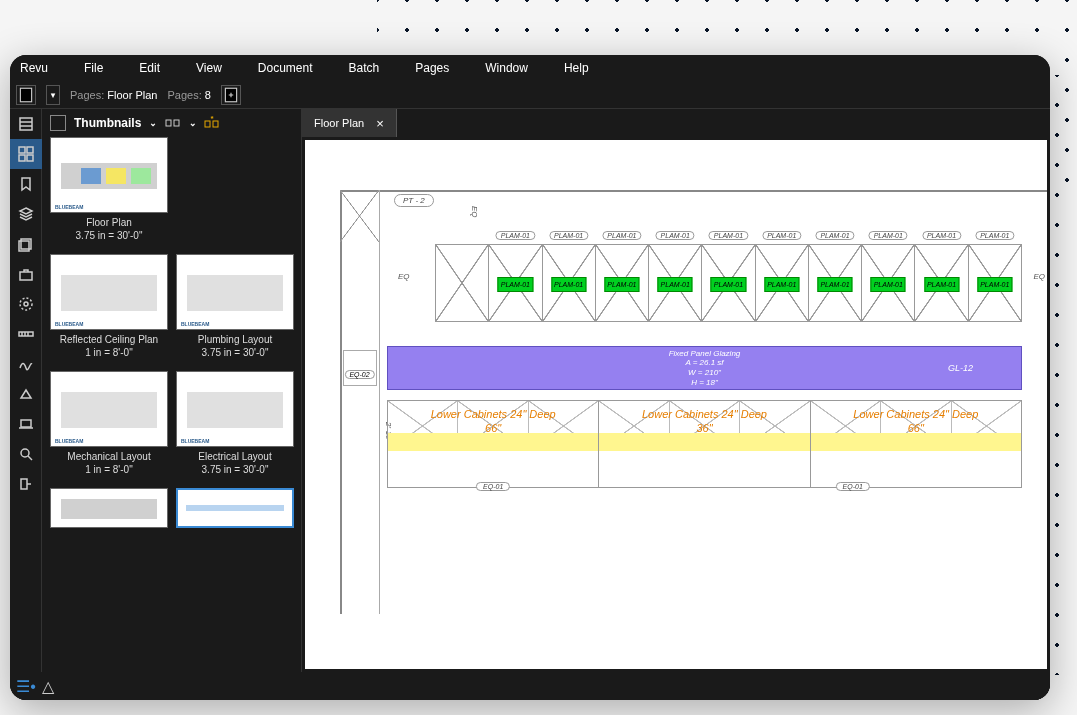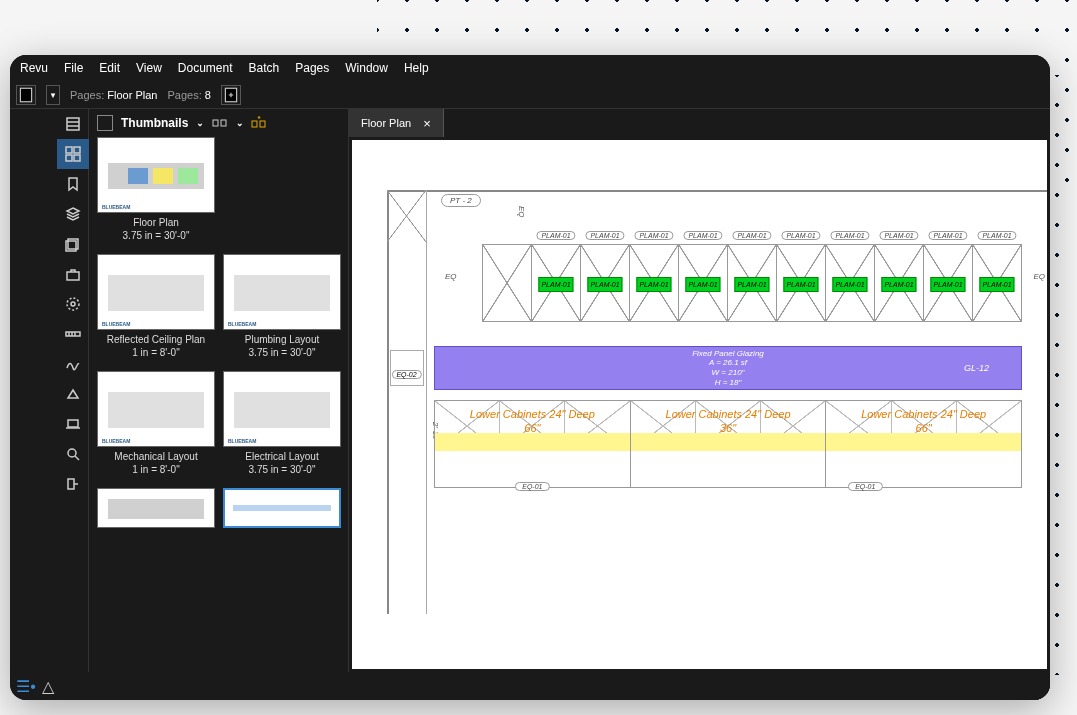--- a/index.html
+++ b/index.html
@@ -11,32 +11,32 @@
   background-size: 30px 30px; background-position: 15px 15px; }
 .dots2 { position: absolute; bottom: 40px; right: 0; width: 80px; height: 600px; z-index: 0;
   background-image: radial-gradient(circle, #0a1628 2px, transparent 2px);
   background-size: 30px 30px; background-position: 15px 15px; }
 
 .app { position: absolute; top: 55px; left: 10px; width: 1040px; height: 645px;
   background: #1a1a1a; border-radius: 16px; overflow: hidden; z-index: 1;
   box-shadow: 0 10px 40px rgba(0,0,0,0.3); display: flex; flex-direction: column; }
 
 
-.menubar { display: flex; background: #1a1a1a; color: #fff; font-size: 12px; padding: 0 10px; height: 26px; align-items: center; gap: 16px; }
+.menubar { display: flex; background: #1a1a1a; color: #fff; font-size: 12px; padding: 0 10px; height: 26px; align-items: center; gap: 36px; }
 .menubar span { cursor: default; }
 
 
 .infobar { display: flex; background: #1a1a1a; color: #fff; font-size: 11px; height: 28px; align-items: center; padding: 0 6px; gap: 10px; border-bottom: 1px solid #333; }
 .infobar .icbtn { width: 20px; height: 20px; border: 1px solid #555; display: flex; align-items: center; justify-content: center; }
 .infobar .caret { width: 14px; font-size: 9px; border: 1px solid #555; height: 20px; display: flex; align-items: center; justify-content: center; }
 .infobar .lbl { color: #999; }
 .infobar .val { color: #fff; }
 
 
-.main { flex: 1; display: flex; min-height: 0; margin-left: 47px; }
+.main { flex: 1; display: flex; min-height: 0; }
 
 
 .iconstrip { width: 32px; background: #1a1a1a; display: flex; flex-direction: column; border-right: 1px solid #333; }
 .iconstrip .icon { width: 32px; height: 30px; display: flex; align-items: center; justify-content: center; color: #ccc; cursor: pointer; }
 .iconstrip .icon.active { background: #2a5a8a; }
 .iconstrip .icon svg { width: 16px; height: 16px; stroke: currentColor; fill: none; stroke-width: 1.5; }
 
 
 .thumbpanel { width: 260px; background: #1a1a1a; color: #fff; display: flex; flex-direction: column; border-right: 1px solid #333; }
 .thumbheader { display: flex; align-items: center; font-size: 12px; padding: 6px 8px; gap: 8px; font-weight: bold; }
@@ -70,21 +70,21 @@
 .eqlabel { position: absolute; font-size: 8px; color: #555; }
 .plamrow { position: absolute; top: 54px; left: 95px; right: 25px; height: 78px; border: 1px solid #999; display: flex; }
 .plamcell { flex: 1; border-right: 1px solid #999; position: relative; }
 .plamcell:last-child { border-right: none; }
 .plamcell .x1 { position: absolute; inset: 0; background: linear-gradient(to top right, transparent 49%, #999 49.5%, #999 50.5%, transparent 51%), linear-gradient(to top left, transparent 49%, #999 49.5%, #999 50.5%, transparent 51%); }
 .plamtag { position: absolute; top: -14px; left: 50%; transform: translateX(-50%); background: #fff; border: 1px solid #999; border-radius: 7px; font-size: 7px; padding: 0 4px; white-space: nowrap; color: #444; }
 .plamgreen { position: absolute; top: 32px; left: 50%; transform: translateX(-50%); background: #00d020; border: 1px solid #008800; font-size: 7px; padding: 3px 2px; color: #000; white-space: nowrap; }
 
 .glazing { position: absolute; top: 156px; left: 47px; right: 25px; height: 44px; background: #9580f0; border: 1px solid #6050c0; display: flex; align-items: center; }
 .glazing .gtext { color: #fff; font-size: 8px; line-height: 1.2; text-align: center; position: absolute; left: 50%; transform: translateX(-50%); }
-.glazing .gltag { color: #fff; font-size: 9px; position: absolute; right: 32px; }
+.glazing .gltag { color: #fff; font-size: 9px; position: absolute; right: 48px; }
 
 .cabrow { position: absolute; top: 210px; left: 47px; right: 25px; height: 88px; border: 1px solid #999; display: flex; }
 .cabsection { flex: 1; position: relative; border-right: 1px solid #999; }
 .cabsection:last-child { border-right: none; }
 .cabsection .subcells { position: absolute; top: 0; left: 0; right: 0; bottom: 36px; display: flex; }
 .cabsection .sub { flex: 1; border-right: 1px solid #bbb; position: relative; overflow: hidden; }
 .cabsection .sub:last-child { border-right: none; }
 .cabsection .sub .xd { position: absolute; inset: 0; background: linear-gradient(to top right, transparent 49%, #bbb 49.5%, #bbb 50.5%, transparent 51%), linear-gradient(to top left, transparent 49%, #bbb 49.5%, #bbb 50.5%, transparent 51%); }
 .cabsection .ylw { position: absolute; bottom: 36px; left: 0; right: 0; height: 18px; background: #fff68f; }
 .cabsection .cablbl { position: absolute; top: 6px; left: 0; right: 0; text-align: center; color: #e67e00; font-size: 11px; pointer-events: none; line-height: 1.3; }

